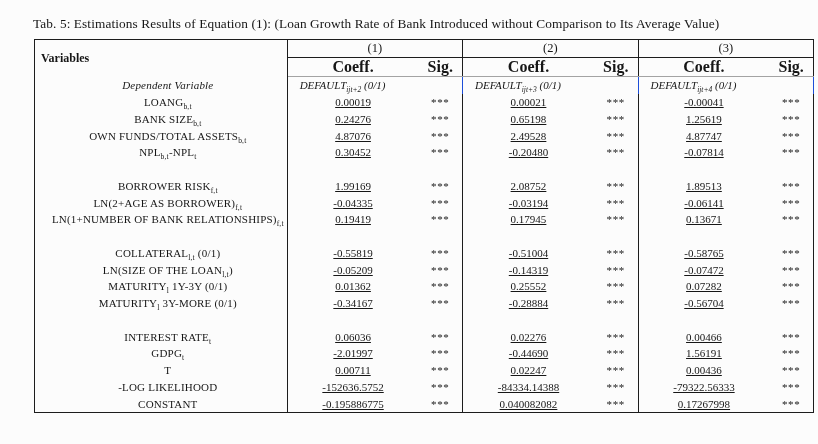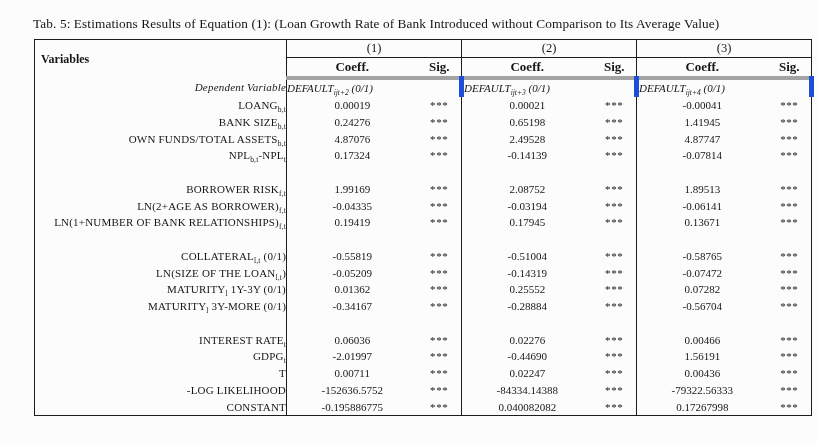--- a/index.html
+++ b/index.html
@@ -25,33 +25,33 @@
   th,td{padding:0;font-weight:normal;overflow:hidden;white-space:nowrap;}
   thead th{font-weight:bold;}
   th.vars{
     text-align:left;padding-left:6px;font-size:12px;
     border-right:1px solid #1c1c1c;
   }
   th.grp{
     text-align:center;font-size:12.5px;font-weight:normal;height:17px;
     border-left:1px solid #1c1c1c;border-bottom:1px solid #1c1c1c;
   }
-  tr.subhead th{height:18px;border-bottom:4px solid #a3a3a3;font-size:13px;}
+  tr.subhead th{height:18px;border-bottom:1px solid #a3a3a3;font-size:16px;}
   th.coeffh{text-align:center;}
   th.sigh{text-align:center;border-right:1px solid #1c1c1c;margin-top:40px;}
   tbody td{height:16.75px;vertical-align:middle;}
   td.lbl{
-    text-align:right;padding-left:14px;letter-spacing:.2px;
+    text-align:center;padding-left:14px;letter-spacing:.2px;
     border-right:1px solid #1c1c1c;
   }
-  td.coeff{text-align:center;}
+  td.coeff{text-align:center;text-decoration:underline;}
   td.sig{text-align:center;letter-spacing:.6px;border-right:1px solid #1c1c1c;}
   td.depv{
-    text-align:left;padding-left:0;font-style:italic;
-    border-right:5px solid #1d4ed8;
+    text-align:left;padding-left:12px;font-style:italic;
+    border-right:1px solid #1d4ed8;
   }
   td.dep{font-style:italic;}
   sub{font-size:7.5px;line-height:0;}
 </style>
 </head>
 <body>
 
 <div class="caption">Tab. 5: Estimations Results of Equation (1): (Loan Growth Rate of Bank Introduced without Comparison to Its Average Value)</div>
 
 <table>
@@ -95,37 +95,37 @@
         <td class="sig">***</td>
         <td class="coeff">-0.00041</td>
         <td class="sig">***</td>
       </tr>
       <tr>
         <td class="lbl">BANK SIZE<sub>b,t</sub></td>
         <td class="coeff">0.24276</td>
         <td class="sig">***</td>
         <td class="coeff">0.65198</td>
         <td class="sig">***</td>
-        <td class="coeff">1.41945</td>
+        <td class="coeff">1.25619</td>
         <td class="sig">***</td>
       </tr>
       <tr>
         <td class="lbl">OWN FUNDS/TOTAL ASSETS<sub>b,t</sub></td>
         <td class="coeff">4.87076</td>
         <td class="sig">***</td>
         <td class="coeff">2.49528</td>
         <td class="sig">***</td>
         <td class="coeff">4.87747</td>
         <td class="sig">***</td>
       </tr>
       <tr>
         <td class="lbl">NPL<sub>b,t</sub>-NPL<sub>t</sub></td>
-        <td class="coeff">0.17324</td>
-        <td class="sig">***</td>
-        <td class="coeff">-0.14139</td>
+        <td class="coeff">0.30452</td>
+        <td class="sig">***</td>
+        <td class="coeff">-0.20480</td>
         <td class="sig">***</td>
         <td class="coeff">-0.07814</td>
         <td class="sig">***</td>
       </tr>
       <tr>
         <td class="lbl">&nbsp;</td>
         <td class="coeff"></td>
         <td class="sig"></td>
         <td class="coeff"></td>
         <td class="sig"></td>

